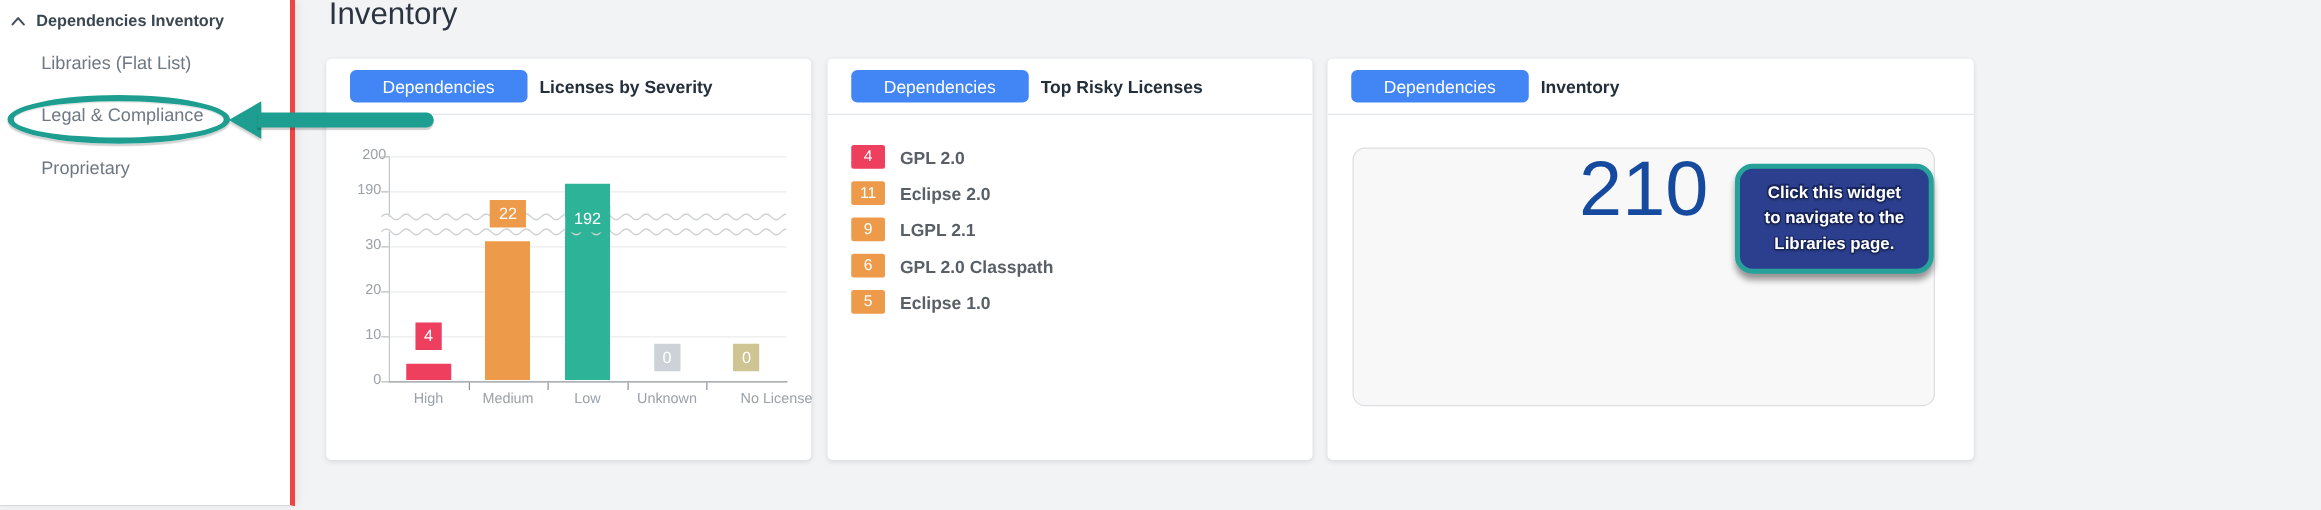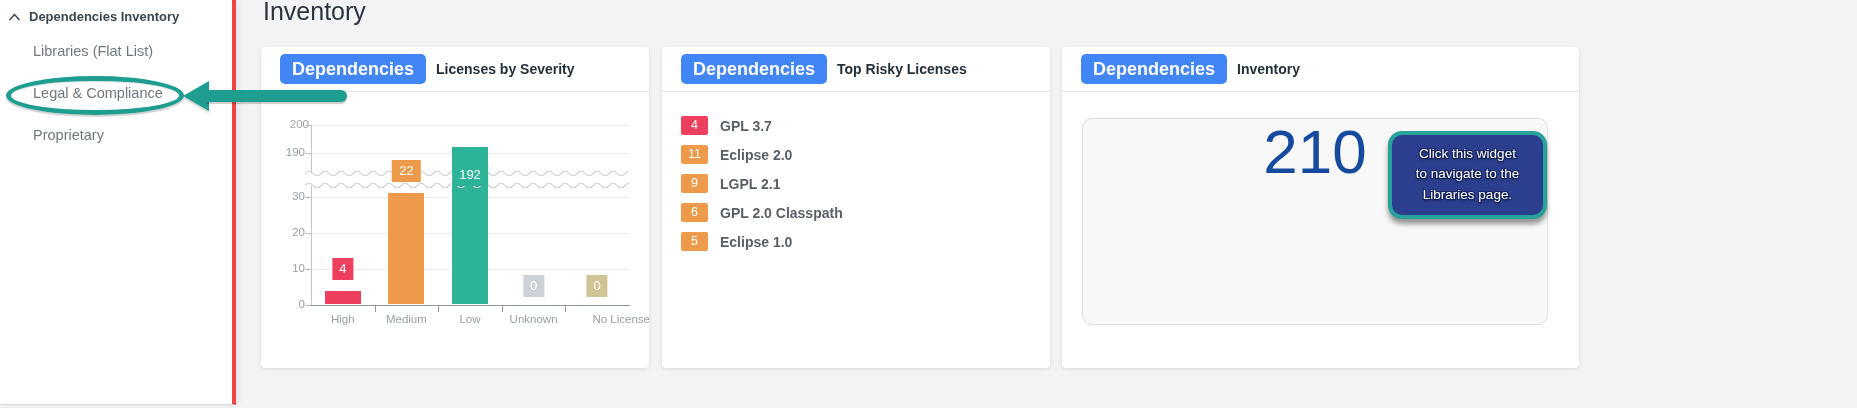--- a/index.html
+++ b/index.html
@@ -30,22 +30,22 @@
 
   
   .page-title { position:absolute; left:263px; top:-3px; font-size:25px; font-weight:400; color:#2b3440; }
   .card { position:absolute; top:47px; height:321px; background:#ffffff; border-radius:4px;
           box-shadow:0 1px 4px rgba(0,0,0,0.10); }
   .card1 { left:261px; width:388px; }
   .card2 { left:662px; width:388px; }
   .card3 { left:1062px; width:517px; }
   .card-head { display:flex; align-items:center; height:45px; padding:0 19px;
                border-bottom:1px solid #e4e7e9; }
-  .badge { background:var(--badge-blue); color:#fff; font-size:18px; line-height:1;
-           padding:6px 12px 6px; border-radius:5px; cursor:default;font-weight:bold; }
+  .badge { background:var(--badge-blue); color:#fff; font-size:14px; line-height:1;
+           padding:6px 26px 6px; border-radius:5px; cursor:default; }
   .card-title { margin-left:10px; font-size:14px; font-weight:700; color:#232f3a; }
 
   
   .chart { position:absolute; inset:0; }
   .gridline { position:absolute; height:1px; background:#ebebeb; }
   .ytick-label { position:absolute; width:36px; text-align:right; font-size:11.5px; color:#9aa1a8; }
   .ytick-mark { position:absolute; width:6px; height:1px; background:#b9bec2; }
   .y-axis { position:absolute; width:1px; background:#c2c6ca; }
   .x-axis { position:absolute; height:1px; background:#8f969c; }
   .xtick-mark { position:absolute; width:1px; height:6px; background:#8f969c; }
@@ -65,21 +65,21 @@
 
   
   .metric-panel { position:absolute; left:20px; top:71px; width:466px; height:207px;
                   background:#f8f8f9; border:1px solid #dcdee1; border-radius:10px;
                   text-align:center; cursor:pointer; }
   .metric-label { margin-top:52px; font-size:15px; font-weight:700; color:#6d7278; }
   .metric-value { margin-top:2px; font-size:62px; font-weight:400; color:var(--metric-blue); line-height:1.0; }
   .tooltip { position:absolute; left:326px; top:84px; width:159px;
              background:var(--tip-bg); border:4px solid var(--tip-border); border-radius:14px;
              padding:9px 4px 10px; box-shadow:0 5px 5px rgba(0,0,0,0.40); z-index:6; }
-  .tooltip-line { text-align:center; color:#fff; font-size:13.5px; font-weight:400; line-height:1.5;
+  .tooltip-line { text-align:center; color:#fff; font-size:13.5px; font-weight:700; line-height:1.5;
                   text-shadow:-1px -1px 0 #16245a, 1px -1px 0 #16245a, -1px 1px 0 #16245a,
                               1px 1px 0 #16245a, 0 2px 2px rgba(0,0,0,0.45); }
 </style>
 </head>
 <body>
 
 <div class="stage">
 
   <aside class="sidebar">
     <div class="side-section">
@@ -155,21 +155,21 @@
     </section>
 
     <section class="card card2">
       <header class="card-head">
         <span class="badge">Dependencies</span>
         <span class="card-title">Top Risky Licenses</span>
       </header>
       <div class="risky-list">
         <div class="risky-row">
           <span class="risky-badge" style="background: rgb(238, 63, 94);">4</span>
-          <span class="risky-label">GPL 3.7</span>
+          <span class="risky-label">GPL 2.0</span>
         </div>
         <div class="risky-row">
           <span class="risky-badge" style="background: rgb(237, 155, 74);">11</span>
           <span class="risky-label">Eclipse 2.0</span>
         </div>
         <div class="risky-row">
           <span class="risky-badge" style="background: rgb(237, 155, 74);">9</span>
           <span class="risky-label">LGPL 2.1</span>
         </div>
         <div class="risky-row">

